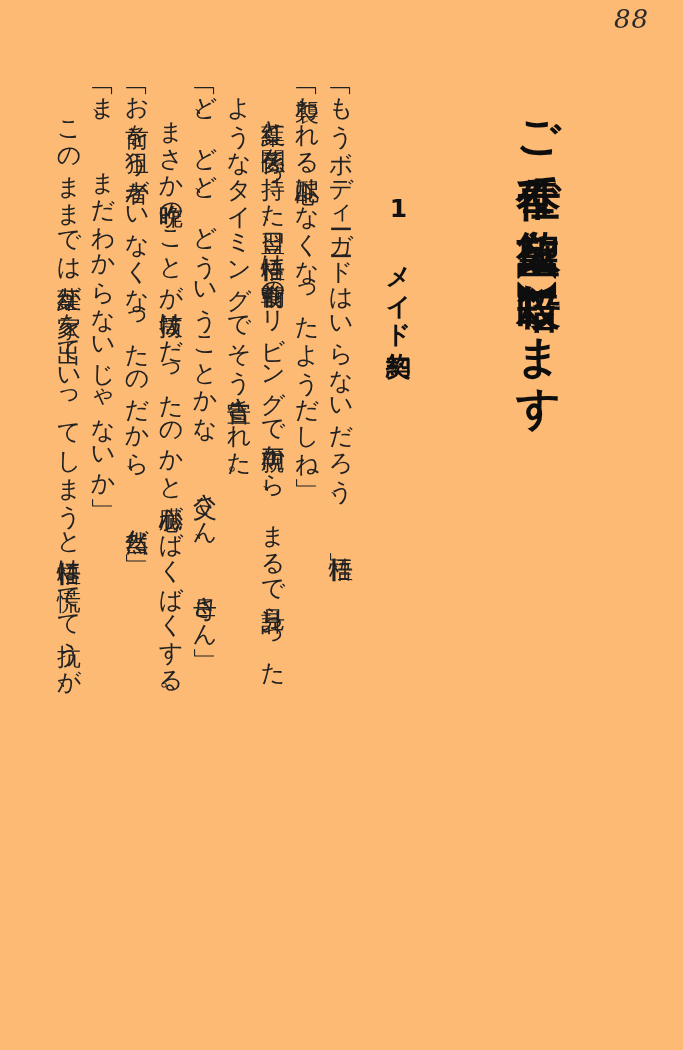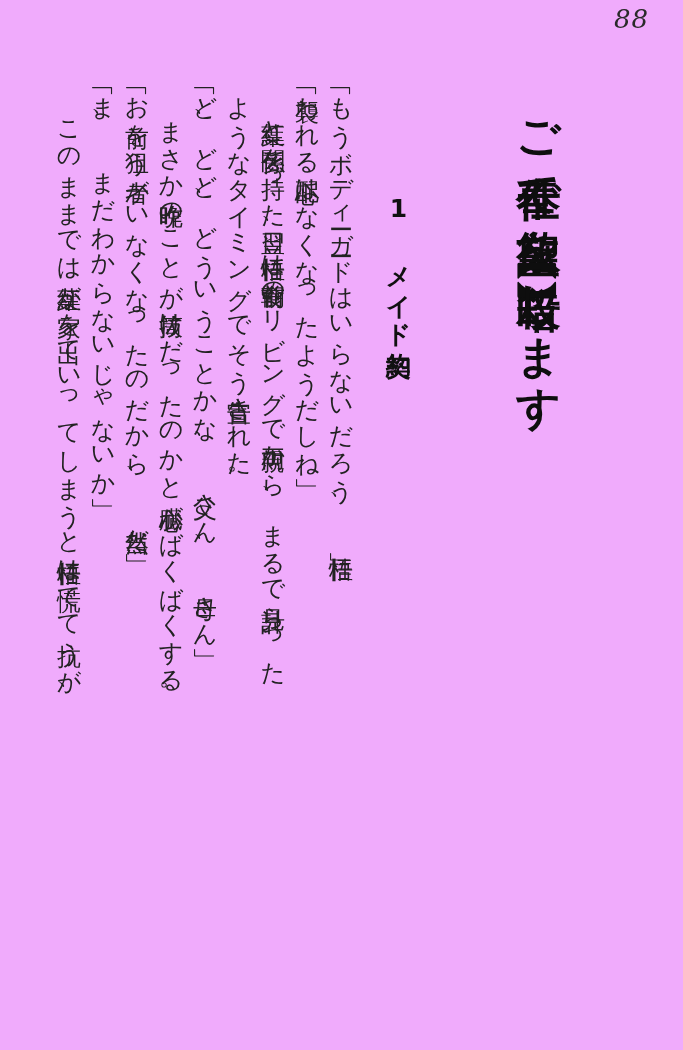--- a/index.html
+++ b/index.html
@@ -3,21 +3,21 @@
 <meta charset="utf-8">
 <style>
   html, body {
     margin: 0;
     padding: 0;
   }
   .page {
     position: relative;
     width: 683px;
     height: 1050px;
-    background: #f0abfc;
+    background: #fdba74;
     overflow: hidden;
     font-family: "DejaVu Serif", serif;
     color: #1c1c1c;
   }
   
   .page-number {
     position: absolute;
     top: 4px;
     right: 34px;
     font-family: "DejaVu Serif", serif;

